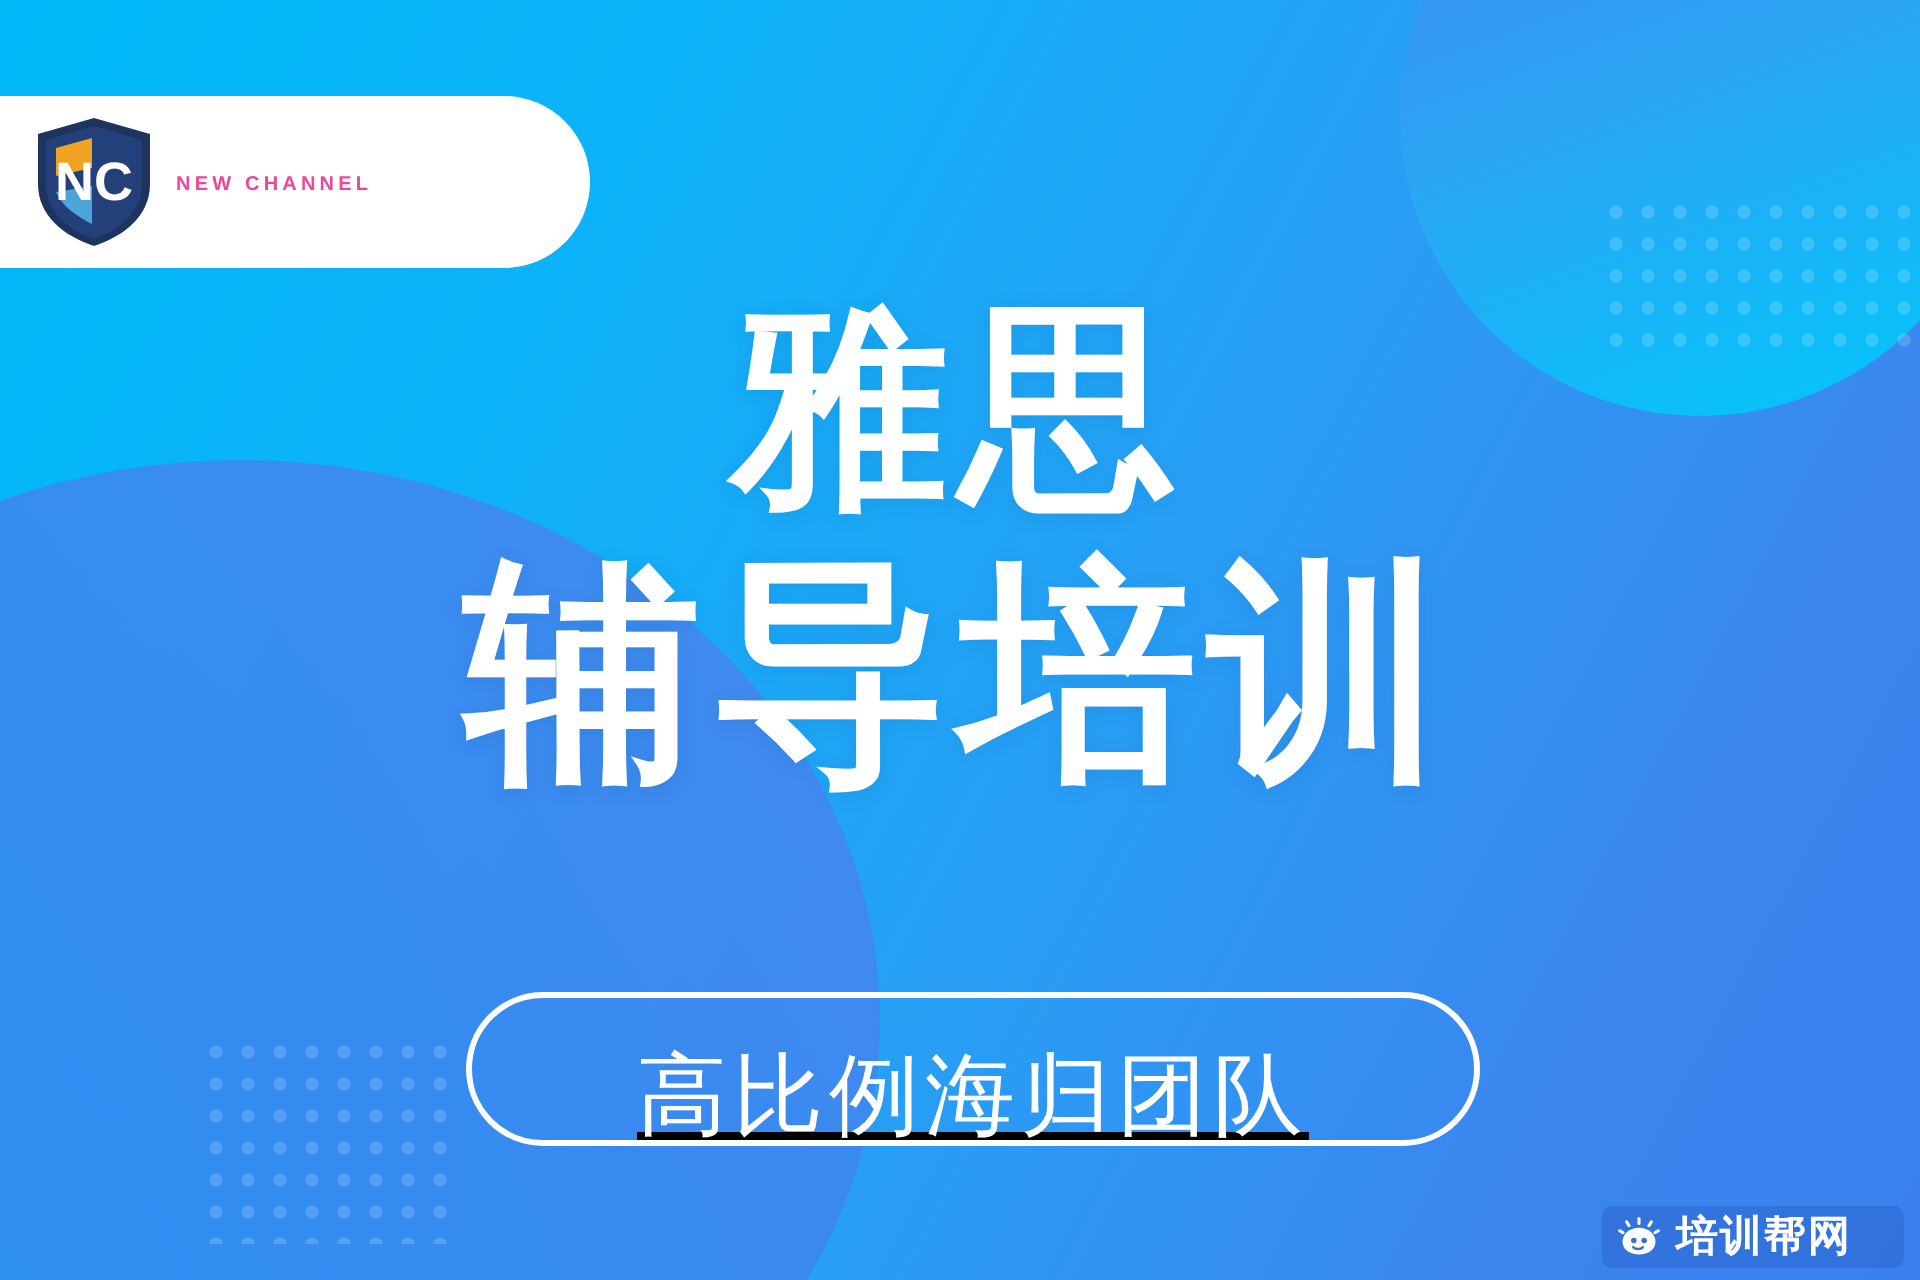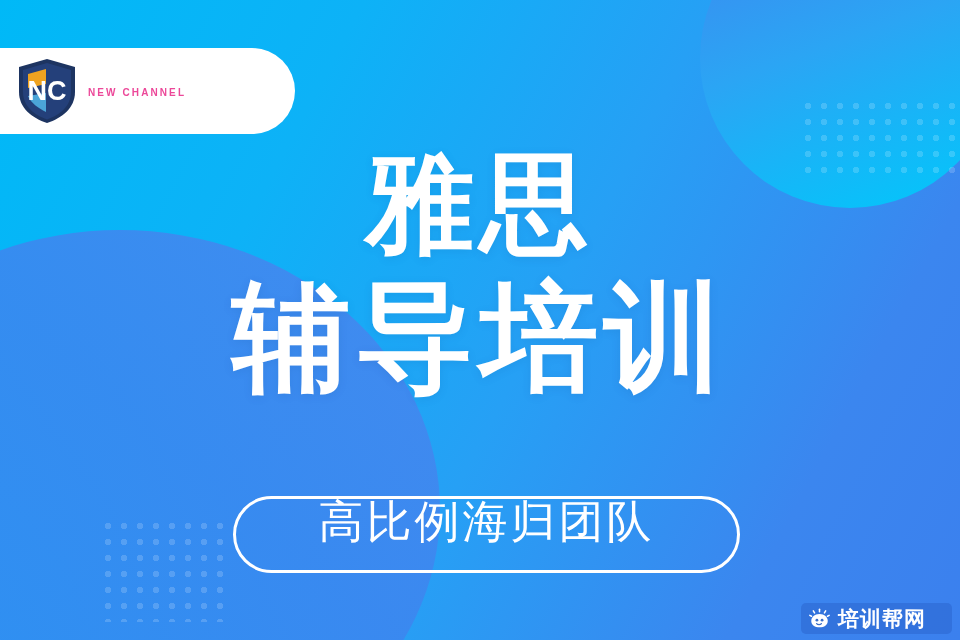--- a/index.html
+++ b/index.html
@@ -133,22 +133,23 @@
   .pill {
     position: absolute;
     left: 233px;
     top: 496px;
     width: 507px;
     height: 77px;
     box-sizing: border-box;
     border: 3px solid #ffffff;
     border-radius: 40px;
     display: flex;
-    align-items: flex-start;
+    align-items: flex-end;
     justify-content: center;
+    text-decoration: underline;
   }
   .pill-text {
     color: #ffffff;
     font-size: 45px;
     font-weight: 400;
     letter-spacing: 3px;
     line-height: 1;
   }
 
   

